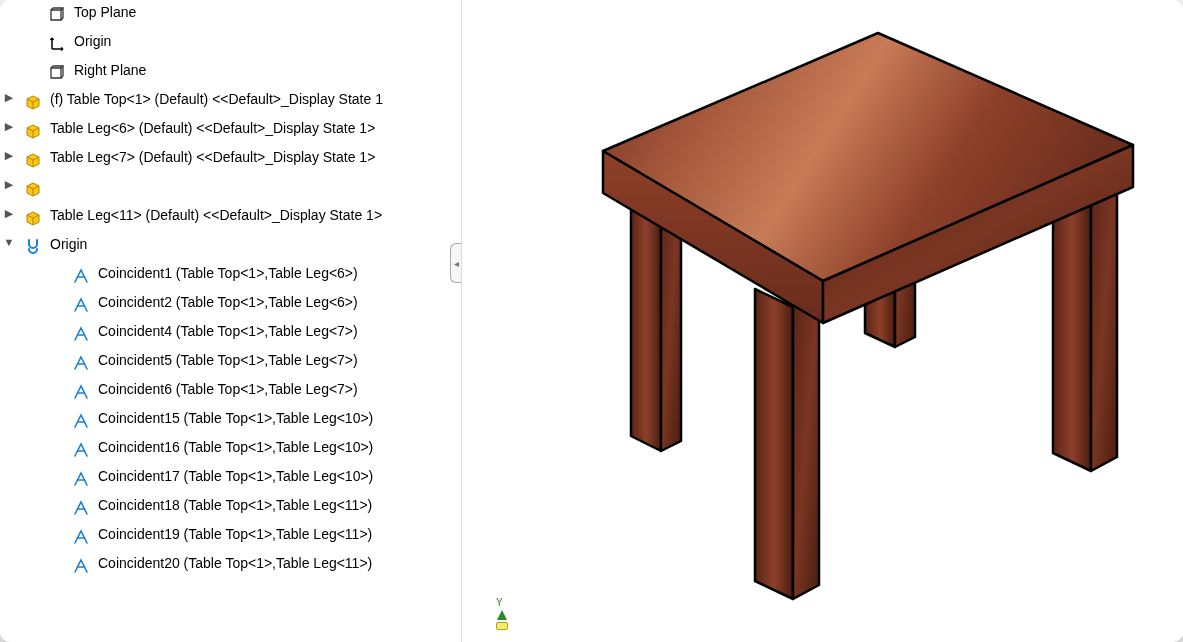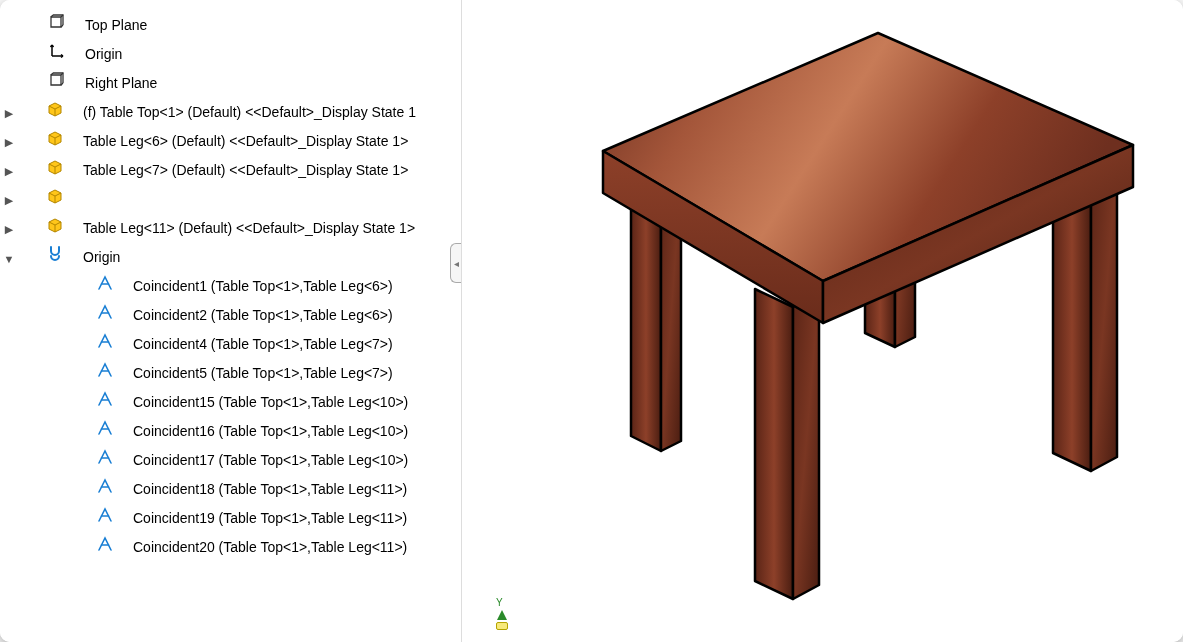--- a/index.html
+++ b/index.html
@@ -29,25 +29,24 @@
     flex: 1;
     height: 642px;
     background: #fff;
     position: relative;
     display:flex;
     align-items:center;
     justify-content:center;
   }
   .row {
     display: flex;
-    align-items: flex-end;
+    align-items: flex-start;
     height: 29px;
     white-space: nowrap;
     padding-right: 6px;
-    gap: 11px;
   }
   .expander {
     width: 18px;
     text-align: center;
     color: #555;
     font-size: 11px;
     cursor: pointer;
     user-select: none;
   }
   .iconbox {
@@ -55,21 +54,21 @@
     height: 22px;
     display:flex;
     align-items:center;
     justify-content:center;
     margin-right: 4px;
   }
   .label {
     padding-left: 2px;
   }
   .indent-2 { padding-left: 46px; }
-  .indent-3 { padding-left: 94px; }
+  .indent-3 { padding-left: 70px; }
 
   
   .flyout-tab {
     position:absolute;
     right:-1px;
     top:243px;
     width:12px;
     height:40px;
     border:1px solid #aaa;
     border-right:none;
@@ -260,20 +259,31 @@
       <div class="row indent-3">
         <span class="iconbox">
           <svg width="18" height="18" viewBox="0 0 18 18">
             <g stroke="#1a7fd4" stroke-width="1.6" fill="none" stroke-linecap="round">
               <path d="M3 15 L9 3 L15 15"></path>
               <path d="M5.5 10 L12.5 10"></path>
             </g>
           </svg>
         </span>
         <span class="label">Coincident5 (Table Top&lt;1&gt;,Table Leg&lt;7&gt;)</span>
+      </div>
+      <div class="row indent-3">
+        <span class="iconbox">
+          <svg width="18" height="18" viewBox="0 0 18 18">
+            <g stroke="#1a7fd4" stroke-width="1.6" fill="none" stroke-linecap="round">
+              <path d="M3 15 L9 3 L15 15"></path>
+              <path d="M5.5 10 L12.5 10"></path>
+            </g>
+          </svg>
+        </span>
+        <span class="label">Coincident6 (Table Top&lt;1&gt;,Table Leg&lt;7&gt;)</span>
       </div>
       <div class="row indent-3">
         <span class="iconbox">
           <svg width="18" height="18" viewBox="0 0 18 18">
             <g stroke="#1a7fd4" stroke-width="1.6" fill="none" stroke-linecap="round">
               <path d="M3 15 L9 3 L15 15"></path>
               <path d="M5.5 10 L12.5 10"></path>
             </g>
           </svg>
         </span>

